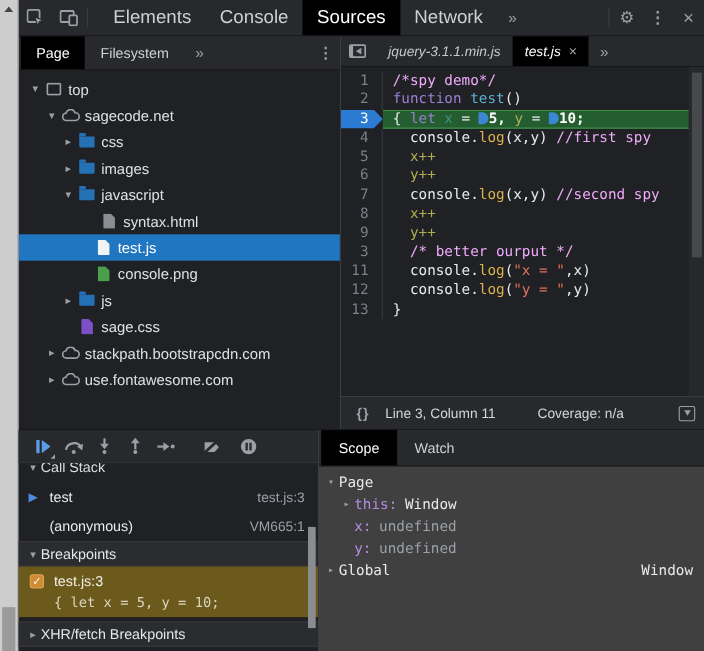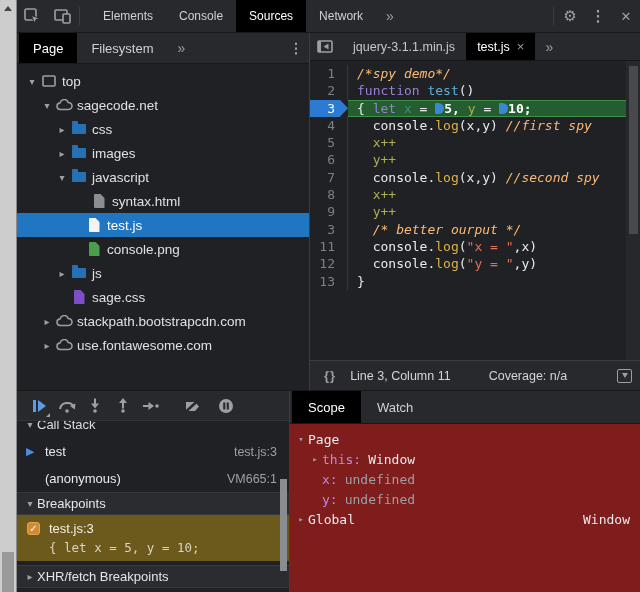--- a/index.html
+++ b/index.html
@@ -16,21 +16,21 @@
   .os-sb-arrow { width:0; height:0; border-left:4px solid transparent; border-right:4px solid transparent; border-bottom:5px solid #444; }
   .os-sb-thumb { position:absolute; left:2px; right:2px; bottom:0; height:40px; background:#9a9a9a; }
   
   .devtools { flex:1; display:flex; flex-direction:column; min-width:0; }
   
   .topbar { height:33px; background:#28292c; display:flex; align-items:stretch; flex:none;
     border-bottom:1px solid #17181a; }
   .tb-icon { width:30px; display:flex; align-items:center; justify-content:center; color:#9aa0a6; cursor:pointer; }
   .vdiv { width:1px; background:#3a3d41; margin:7px 2px; }
   .tabs { display:flex; align-items:stretch; margin-left:8px; }
-  .tab { display:flex; align-items:center; padding:0 13px; font-size:12px; color:#cdd1d5; cursor:pointer; }
+  .tab { display:flex; align-items:center; padding:0 13px; font-size:17px; color:#cdd1d5; cursor:pointer; }
   .tab.active { background:#000; color:#fff; }
   .overflow-glyph { display:flex; align-items:center; padding:0 10px; color:#9aa0a6; font-size:14px; cursor:pointer; }
   .tb-spacer { flex:1; }
   .glyph-btn { width:28px; display:flex; align-items:center; justify-content:center; color:#9aa0a6; font-size:15px; cursor:pointer; }
   
   .main { flex:1; display:flex; min-height:0; }
   
   .sidebar { width:293px; flex:none; display:flex; flex-direction:column; border-right:1px solid #3a3d41; background:#202124; }
   .side-header { height:31px; background:#28292c; border-bottom:1px solid #17181a; display:flex; align-items:stretch; flex:none; }
   .side-header .tab { font-size:13px; padding:0 14px; }
@@ -44,33 +44,33 @@
   .t-label { margin-left:3px; }
   .folder { width:14px; height:10px; background:#2471b5; border-radius:1px; position:relative; }
   .folder::before { content:""; position:absolute; top:-3px; left:0; width:6px; height:3px; background:#2471b5; border-radius:1px 1px 0 0; }
   .ficon { width:11px; height:14px; border-radius:1px; clip-path:polygon(0 0, 64% 0, 100% 28%, 100% 100%, 0 100%); }
   .ficon.grey { background:#8a8e93; } .ficon.white { background:#f1f3f4; }
   .ficon.green { background:#4b9e4b; } .ficon.purple { background:#7c4fc4; }
   
   .editor { flex:1; display:flex; flex-direction:column; min-width:0; background:#202124; }
   .etabs { height:28px; background:#28292c; border-bottom:1px solid #17181a; display:flex; align-items:stretch; flex:none; }
   .etab-icon { width:30px; display:flex; align-items:center; justify-content:center; color:#9aa0a6; cursor:pointer; }
-  .etab { display:flex; align-items:center; padding:0 11px; font-size:12.5px; color:#c4c8cc; cursor:pointer; }
+  .etab { display:flex; align-items:center; padding:0 11px; font-size:12.5px; color:#c4c8cc; cursor:pointer;font-style:italic; }
   .etab.active { background:#000; color:#fff; }
   .etab .close-x { margin-left:7px; color:#9aa0a6; font-size:13px; }
   .code-wrap { flex:1; position:relative; overflow:hidden; }
   .code { font-family:"DejaVu Sans Mono", monospace; font-size:13px; padding-top:4px; }
   .cline { display:flex; height:17.3px; line-height:17.3px; white-space:pre; }
   .ln { width:38px; flex:none; text-align:right; padding-right:12px; color:#7a8087; border-right:1px solid #35383c; }
   .ln.exec-ln { background:#2b7bd3; color:#fff; border-right-color:transparent;
     clip-path:polygon(0 0, 78% 0, 100% 50%, 78% 100%, 0 100%); }
   .ctext { flex:1; padding-left:9px; color:#e8eaed; }
   .cline.exec .ctext { background:#245d2f; box-shadow: inset 0 1px 0 #3f8f49, inset 0 -1px 0 #3f8f49; }
   .s-p { color:#e8eaed; } .s-k { color:#9a7fd5; } .s-f { color:#5db0d7; }
-  .s-c { color:#fdba74; font-style:italic; } .s-v { color:#aeae52; }
+  .s-c { color:#f0abfc; } .s-v { color:#aeae52; }
   .s-t { color:#3f8f7f; } .s-y { color:#ddb24c; } .s-s { color:#e0705a; }
   .s-n { color:#ffffff; font-weight:bold; }
   .badge { display:inline-block; width:9px; height:11px; background:#3b87d3;
     border-radius:1px 6px 6px 1px; vertical-align:-1px; }
   .ed-sb-track { position:absolute; top:0; right:0; bottom:0; width:14px; background:#26282b; }
   .ed-sb-thumb { position:absolute; top:5px; right:2px; width:9px; height:168px; background:#47494d; }
   .statusbar { height:30px; background:#28292c; border-top:1px solid #3a3d41; display:flex; align-items:center; flex:none; font-size:12.5px; color:#9aa0a6; padding:0 8px; }
   .curly { font-weight:bold; font-size:13px; letter-spacing:1px; margin:0 14px 0 6px; cursor:pointer; }
   .linecol { color:#d2d5d9; margin-right:38px; }
   .coverage { color:#d2d5d9; }
@@ -90,21 +90,21 @@
   .frame .floc { margin-left:auto; color:#9aa0a6; font-size:12.5px; }
   .sect-header { height:23px; background:#2b2c2f; border-top:1px solid #38393c; border-bottom:1px solid #38393c; display:flex; align-items:center; font-size:13px; color:#e4e6e9; padding-left:6px; flex:none; cursor:pointer; }
   .bp-entry { background:#6b5a1b; padding:6px 8px 6px 10px; cursor:pointer; }
   .bp-line1 { display:flex; align-items:center; }
   .bp-check { width:13px; height:13px; background:#d08b35; border:1px solid #e3a44f; border-radius:3px; color:#fff; font-size:10px; display:flex; align-items:center; justify-content:center; cursor:pointer; flex:none; }
   .bp-file { margin-left:9px; font-size:13px; color:#f1f0e8; }
   .bp-code { margin:4px 0 0 22px; font-family:"DejaVu Sans Mono", monospace; font-size:12.5px; color:#d8d4c0; white-space:pre; }
   .xhr-gap { height:4px; }
   .pane-sb-thumb { position:absolute; right:2px; top:88px; width:7px; height:92px; background:#8a8d90; }
   
-  .scope { flex:1; display:flex; flex-direction:column; min-width:0; background:#7f1d1d; }
+  .scope { flex:1; display:flex; flex-direction:column; min-width:0; background:#404040; }
   .stabs { height:33px; background:#28292c; border-bottom:1px solid #17181a; display:flex; align-items:stretch; flex:none; }
   .stabs .tab { font-size:13px; padding:0 16px; }
   .scope-body { flex:1; padding-top:5px; font-family:"DejaVu Sans Mono", monospace; font-size:13px; }
   .srow { height:20px; display:flex; align-items:center; white-space:pre; cursor:pointer; padding-right:10px; }
   .s-ind0 { padding-left:4px; } .s-ind1 { padding-left:18px; }
   .srow .t-arrow { font-size:9px; }
   .sname { color:#b48ce3; } .sname.section { color:#e8eaed; }
   .sval { color:#9aa0a6; margin-left:7px; } .sval.obj { color:#e8eaed; }
   .sright { margin-left:auto; color:#e8eaed; }
   svg { display:block; }

